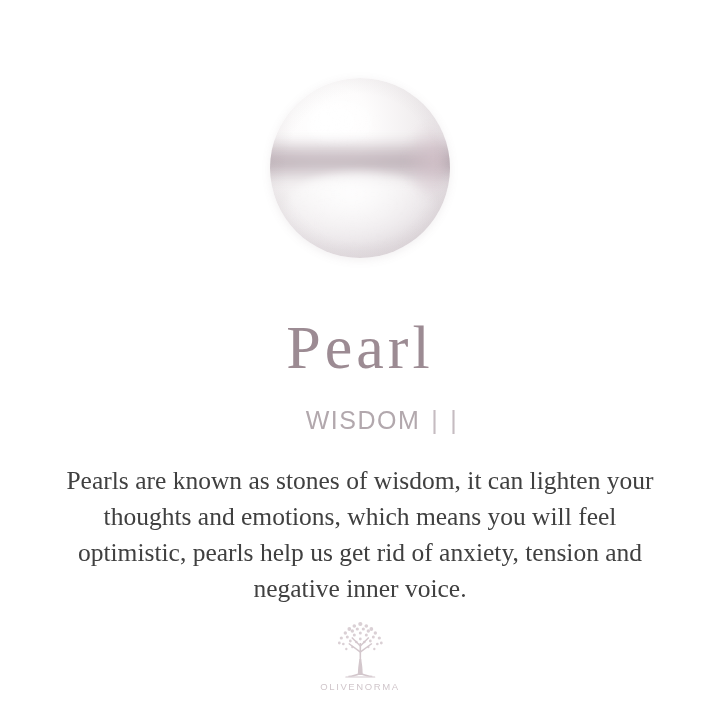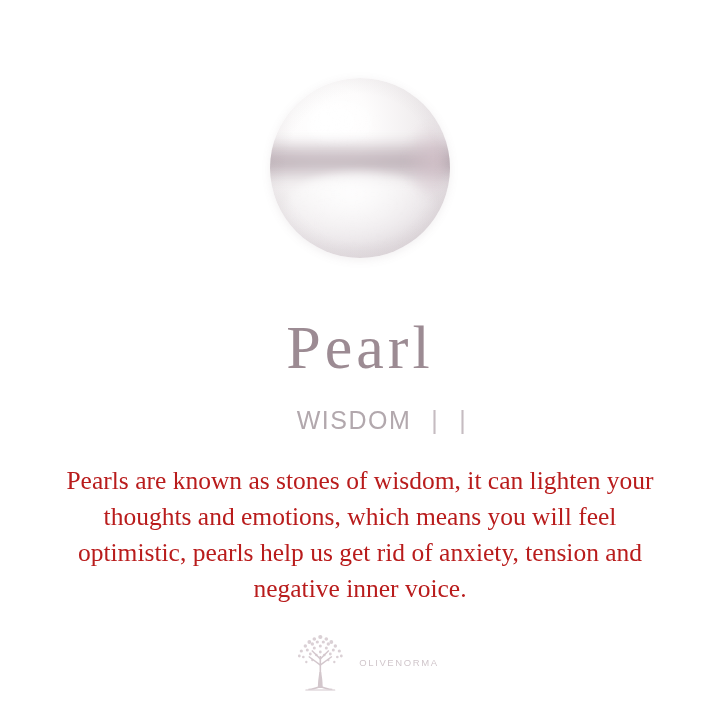--- a/index.html
+++ b/index.html
@@ -107,47 +107,47 @@
 
   
   .keywords {
     margin-top: 28px;
     font-family: "Liberation Sans", sans-serif;
     font-size: 25px;
     letter-spacing: 1.5px;
     color: #b2a8ad;
     display: flex;
     align-items: center;
-    gap: 20px;
+    gap: 11px;
     font-weight: 300;
     margin-left: 44px;
   }
   .kw-sep {
     color: #c6bcc1;
   }
 
   
   .desc {
     margin-top: 28px;
     width: 610px;
     text-align: center;
     font-family: "Liberation Serif", serif;
     font-size: 25.5px;
     line-height: 36px;
-    color: #b91c1c;
+    color: #404040;
   }
 
   
   .logo {
     position: absolute;
     left: 50%;
     transform: translateX(-50%);
     bottom: 28px;
     display: flex;
-    flex-direction: row;
+    flex-direction: column;
     align-items: center;
     opacity: 0.55;
   }
   .logo-tree {
     width: 78px;
     height: 62px;
     display: block;
   }
   .logo-text {
     margin-top: 2px;

